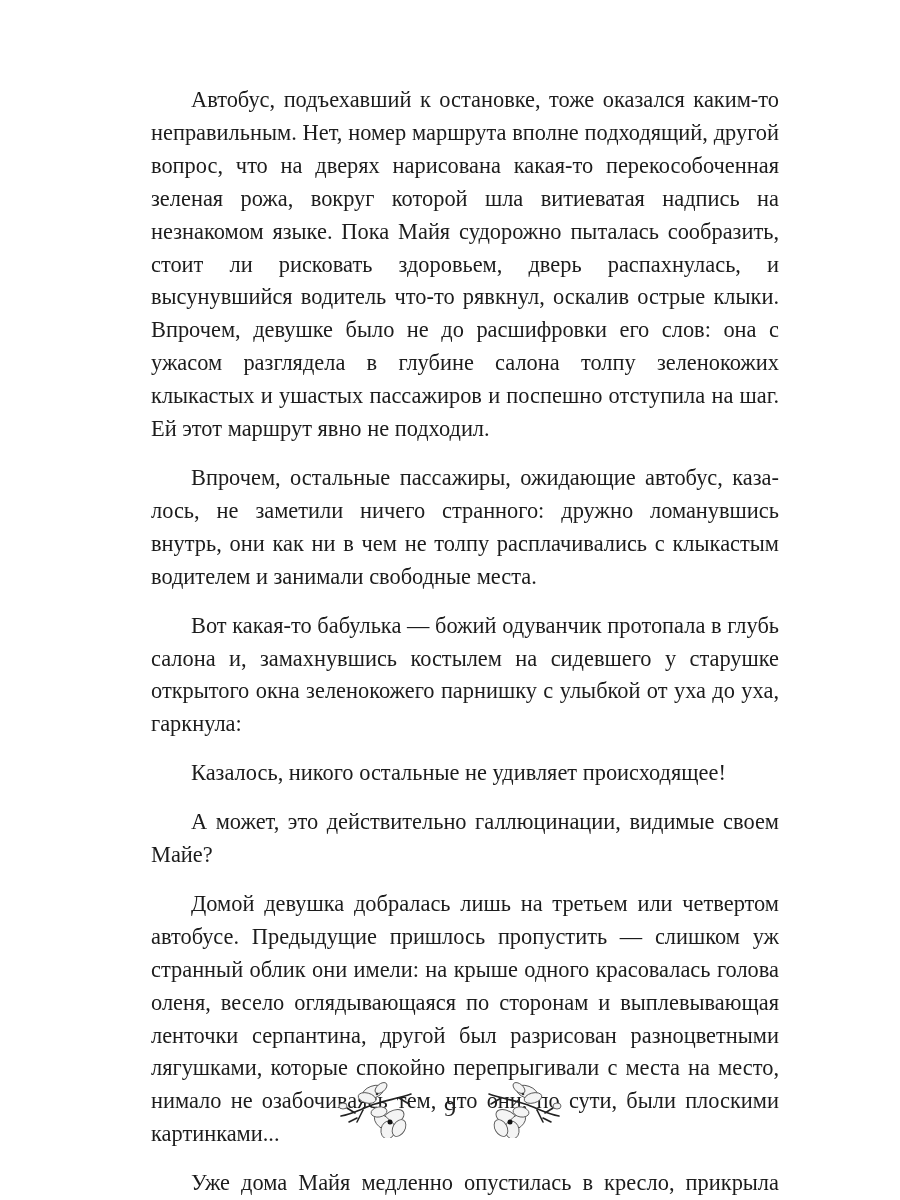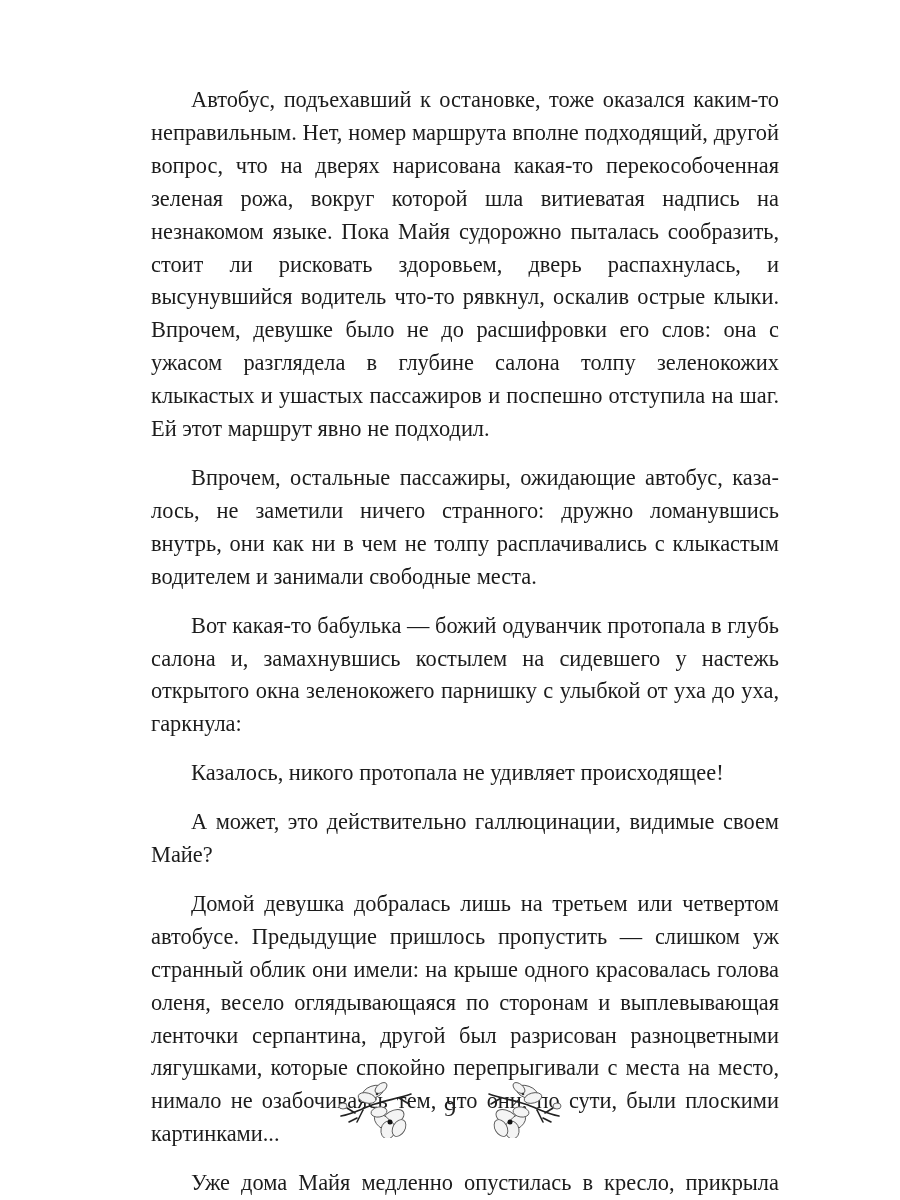--- a/index.html
+++ b/index.html
@@ -21,22 +21,22 @@
     font-family: "Liberation Serif", "DejaVu Serif", serif;
     font-size: 24px; color: #222; margin: 0 26px; line-height: 1;
   }
 </style>
 </head>
 <body>
 
 <div class="page">
   <p>Автобус, подъехавший к остановке, тоже оказался каким-то не­правильным. Нет, номер маршрута вполне подходящий, другой вопрос, что на дверях нарисована какая-то перекособоченная зеле­ная рожа, вокруг которой шла витиеватая надпись на незнакомом языке. Пока Майя судорожно пыталась сообразить, стоит ли рис­ковать здоровьем, дверь распахнулась, и высунувшийся водитель что-то рявкнул, оскалив острые клыки. Впрочем, девушке было не до расшифровки его слов: она с ужасом разглядела в глубине сало­на толпу зеленокожих клыкастых и ушастых пассажиров и по­спешно отступила на шаг. Ей этот маршрут явно не подходил.</p>
   <p>Впрочем, остальные пассажиры, ожидающие автобус, каза­лось, не заметили ничего странного: дружно ломанувшись внутрь, они как ни в чем не толпу расплачивались с клыкастым водите­лем и занимали свободные места.</p>
-  <p>Вот какая-то бабулька — божий одуванчик протопала в глубь салона и, замахнувшись костылем на сидевшего у настежь откры­того окна зеленокожего парнишку с улыбкой от уха до уха, гар­кнула:</p>
-  <p>Казалось, никого протопала не удивляет происходящее!</p>
+  <p>Вот какая-то бабулька — божий одуванчик протопала в глубь салона и, замахнувшись костылем на сидевшего у старушке откры­того окна зеленокожего парнишку с улыбкой от уха до уха, гар­кнула:</p>
+  <p>Казалось, никого остальные не удивляет происходящее!</p>
   <p>А может, это действительно галлюцинации, видимые своем Майе?</p>
   <p>Домой девушка добралась лишь на третьем или четвертом ав­тобусе. Предыдущие пришлось пропустить — слишком уж стран­ный облик они имели: на крыше одного красовалась голова оленя, весело оглядывающаяся по сторонам и выплевывающая ленточки серпантина, другой был разрисован разноцветными лягушками, которые спокойно перепрыгивали с места на место, нимало не оза­бочиваясь тем, что они, по сути, были плоскими картинками...</p>
   <p>Уже дома Майя медленно опустилась в кресло, прикрыла гла­за... Надо срочно решать, что же происходит вокруг. Неужели она действительно сходит с ума?</p>
 </div>
 
 <div class="footer">
   <svg class="ornament left" viewBox="0 0 85 60">
     <g fill="none" stroke="#222" stroke-width="1.6" stroke-linecap="round">
       <path d="M8 38 C20 36 30 30 42 26 C55 22 66 20 78 16"></path>
       <path d="M66 20 L76 26"></path>

